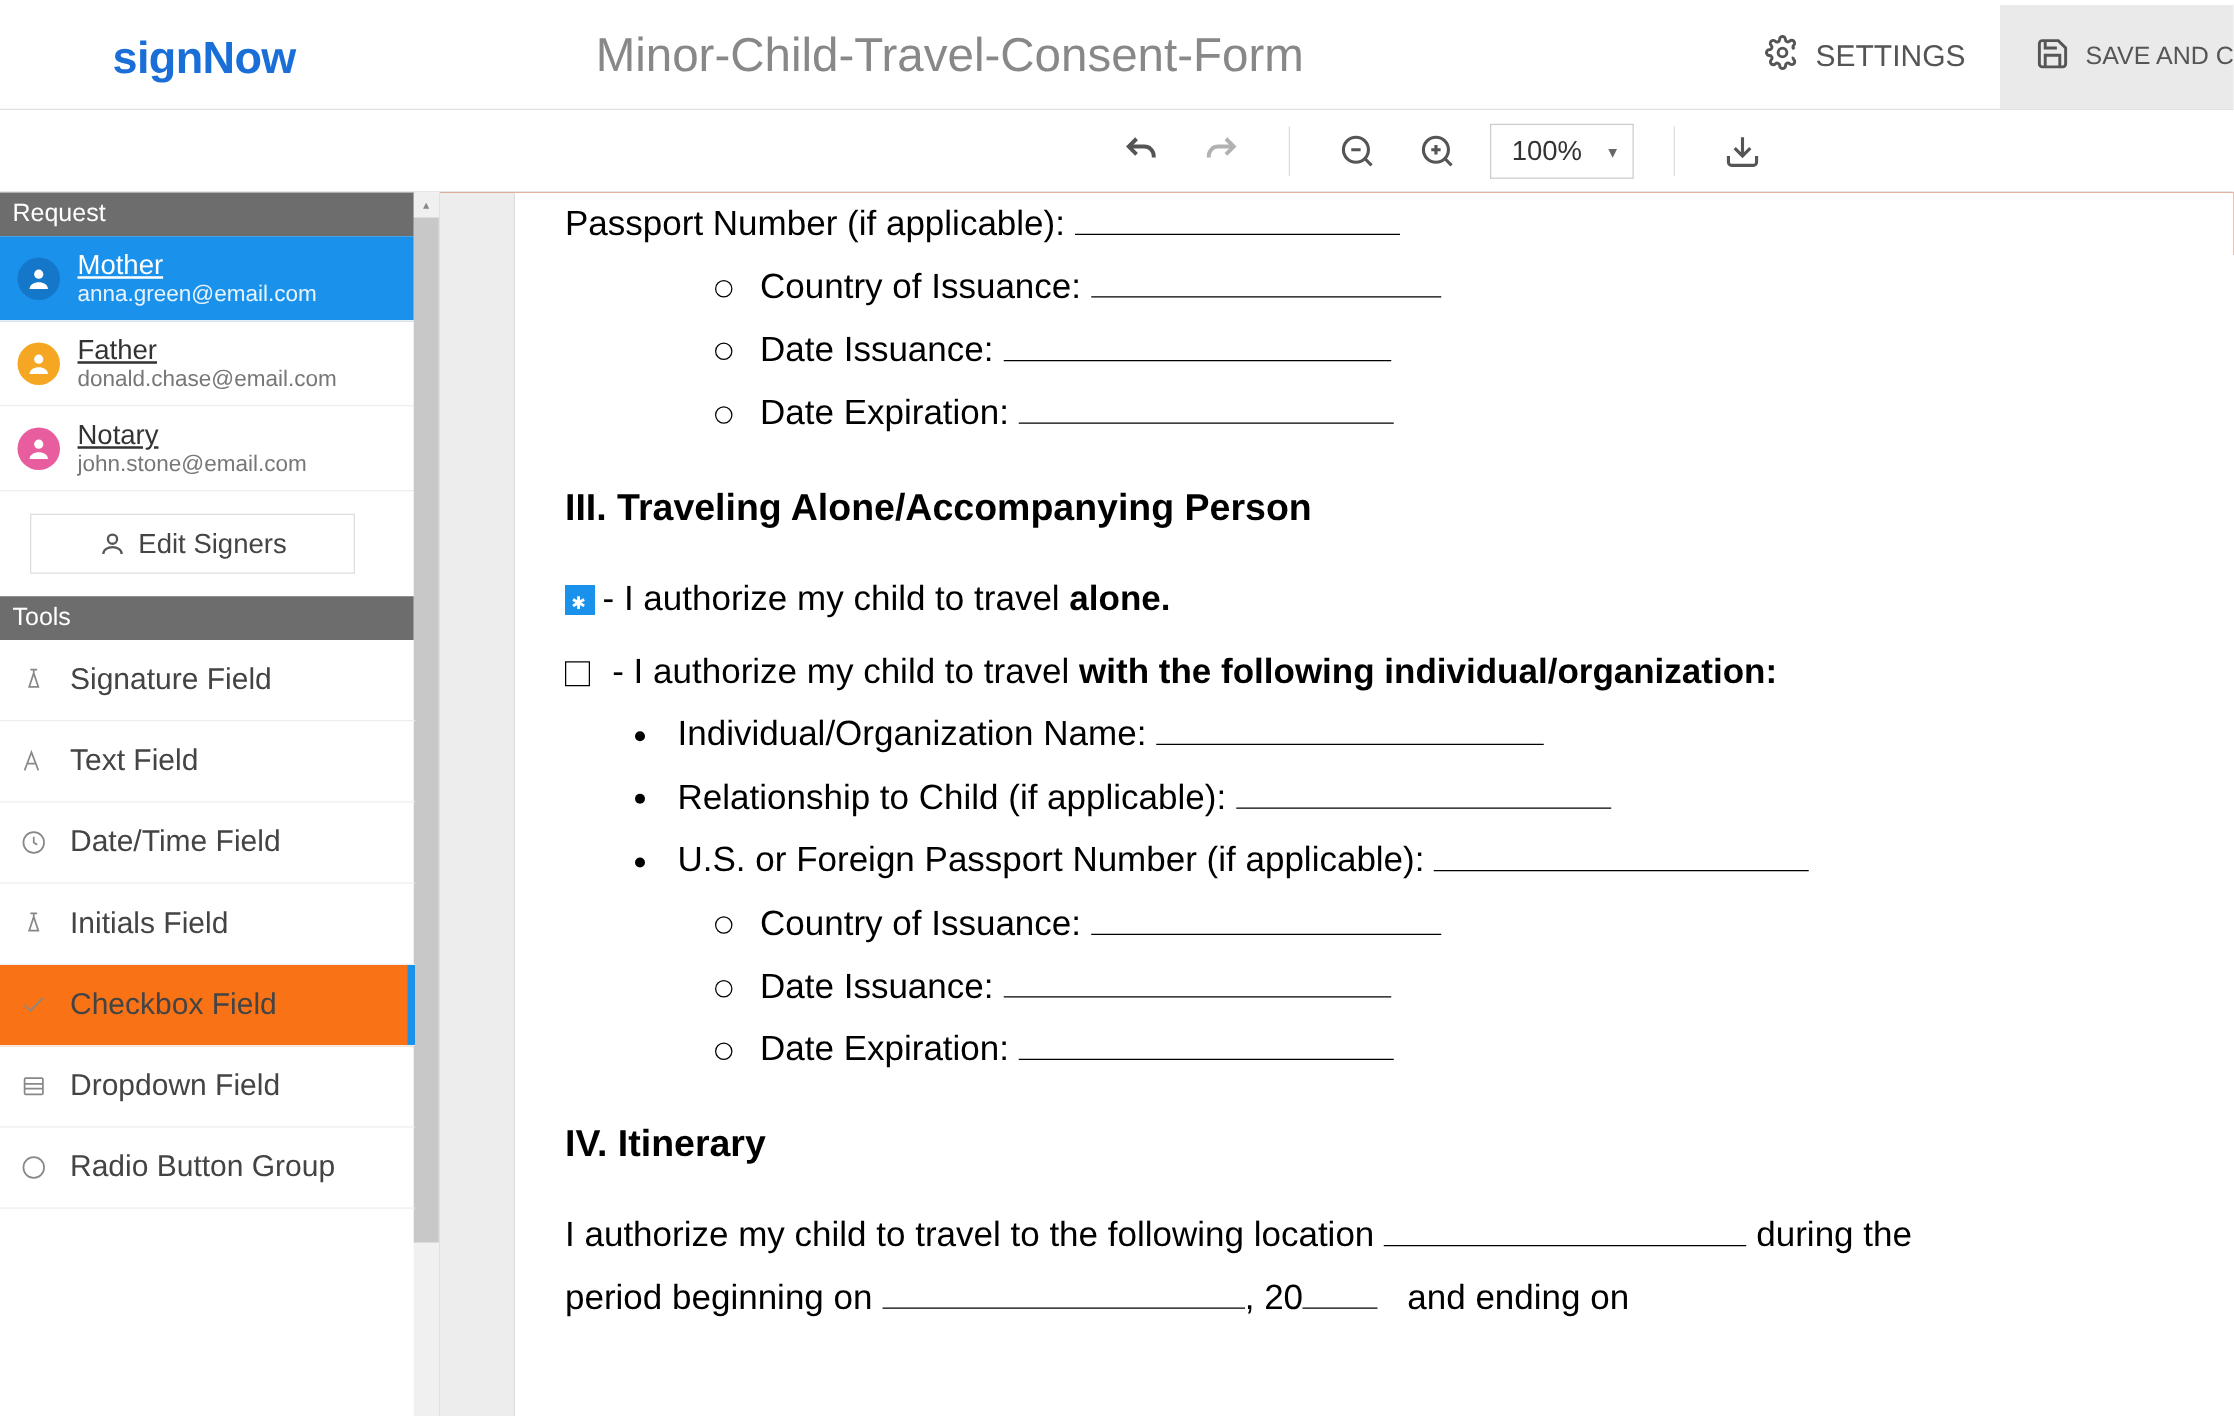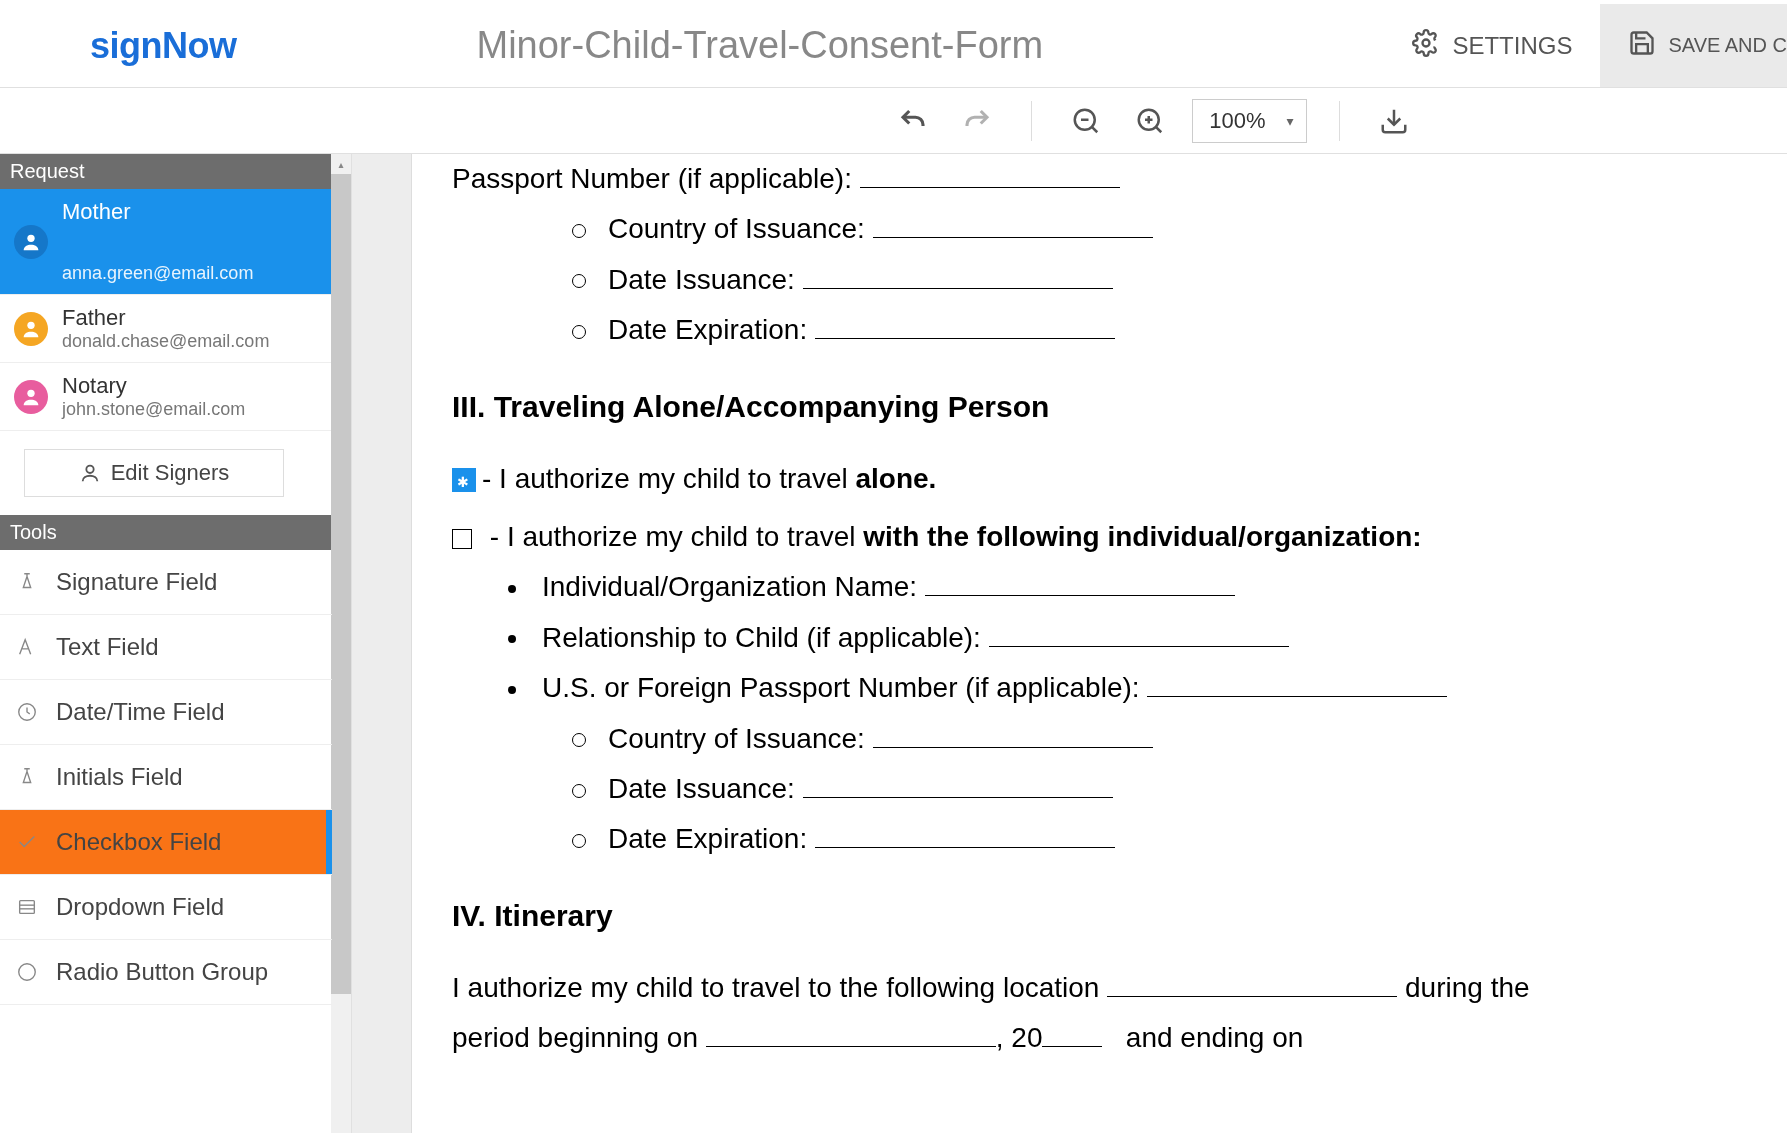--- a/index.html
+++ b/index.html
@@ -30,24 +30,24 @@
 .scroll-track { position: absolute; right: 0; top: 0; width: 20px; height: 100%; background: #f0f0f0; }
 .scroll-thumb { position: absolute; right: 0; width: 20px; background: #c8c8c8; }
 .scroll-arrow { position: absolute; right: 0; width: 20px; height: 20px; background: #f0f0f0; display: flex; align-items: center; justify-content: center; font-size: 10px; color: #888; }
 
 .section-hdr { background: #6d6d6d; color: #fff; font-size: 20px; padding: 6px 10px; width: 332px; }
 .signer { display: flex; align-items: center; padding: 10px 14px; gap: 14px; border-bottom: 1px solid #eee; width: 332px; cursor: pointer; }
 .signer.active { background: #1a91eb; color: #fff; }
 .avatar { width: 34px; height: 34px; border-radius: 50%; display: flex; align-items: center; justify-content: center; }
 .avatar svg { width: 22px; height: 22px; }
 .signer-text { display: flex; flex-direction: column; }
-.signer-name { font-size: 22px; color: #333; }
+.signer-name { font-size: 22px; color: #333; text-decoration: underline; }
 .signer.active .signer-name { color: #fff; }
 .signer-email { font-size: 18px; color: #777; }
-.signer.active .signer-email { color: #e8f4fd; margin-top: 38px; }
+.signer.active .signer-email { color: #e8f4fd; }
 .av-blue { background: #1577c9; }
 .av-orange { background: #f5a623; }
 .av-pink { background: #e85d9e; }
 
 .edit-signers { margin: 18px 24px; border: 1px solid #ddd; padding: 10px 0; display: flex; align-items: center; justify-content: center; gap: 10px; font-size: 22px; color: #444; width: 260px; cursor: pointer; }
 .edit-signers svg { width: 22px; height: 22px; }
 
 .tool-item { display: flex; align-items: center; gap: 16px; padding: 18px 14px; border-bottom: 1px solid #eee; font-size: 24px; color: #444; width: 332px; cursor: pointer; position: relative; }
 .tool-item.active { background: #f97316; }
 .tool-item.active::after { content: ""; position: absolute; right: 0; top: 0; bottom: 0; width: 6px; background: #1a91eb; }

